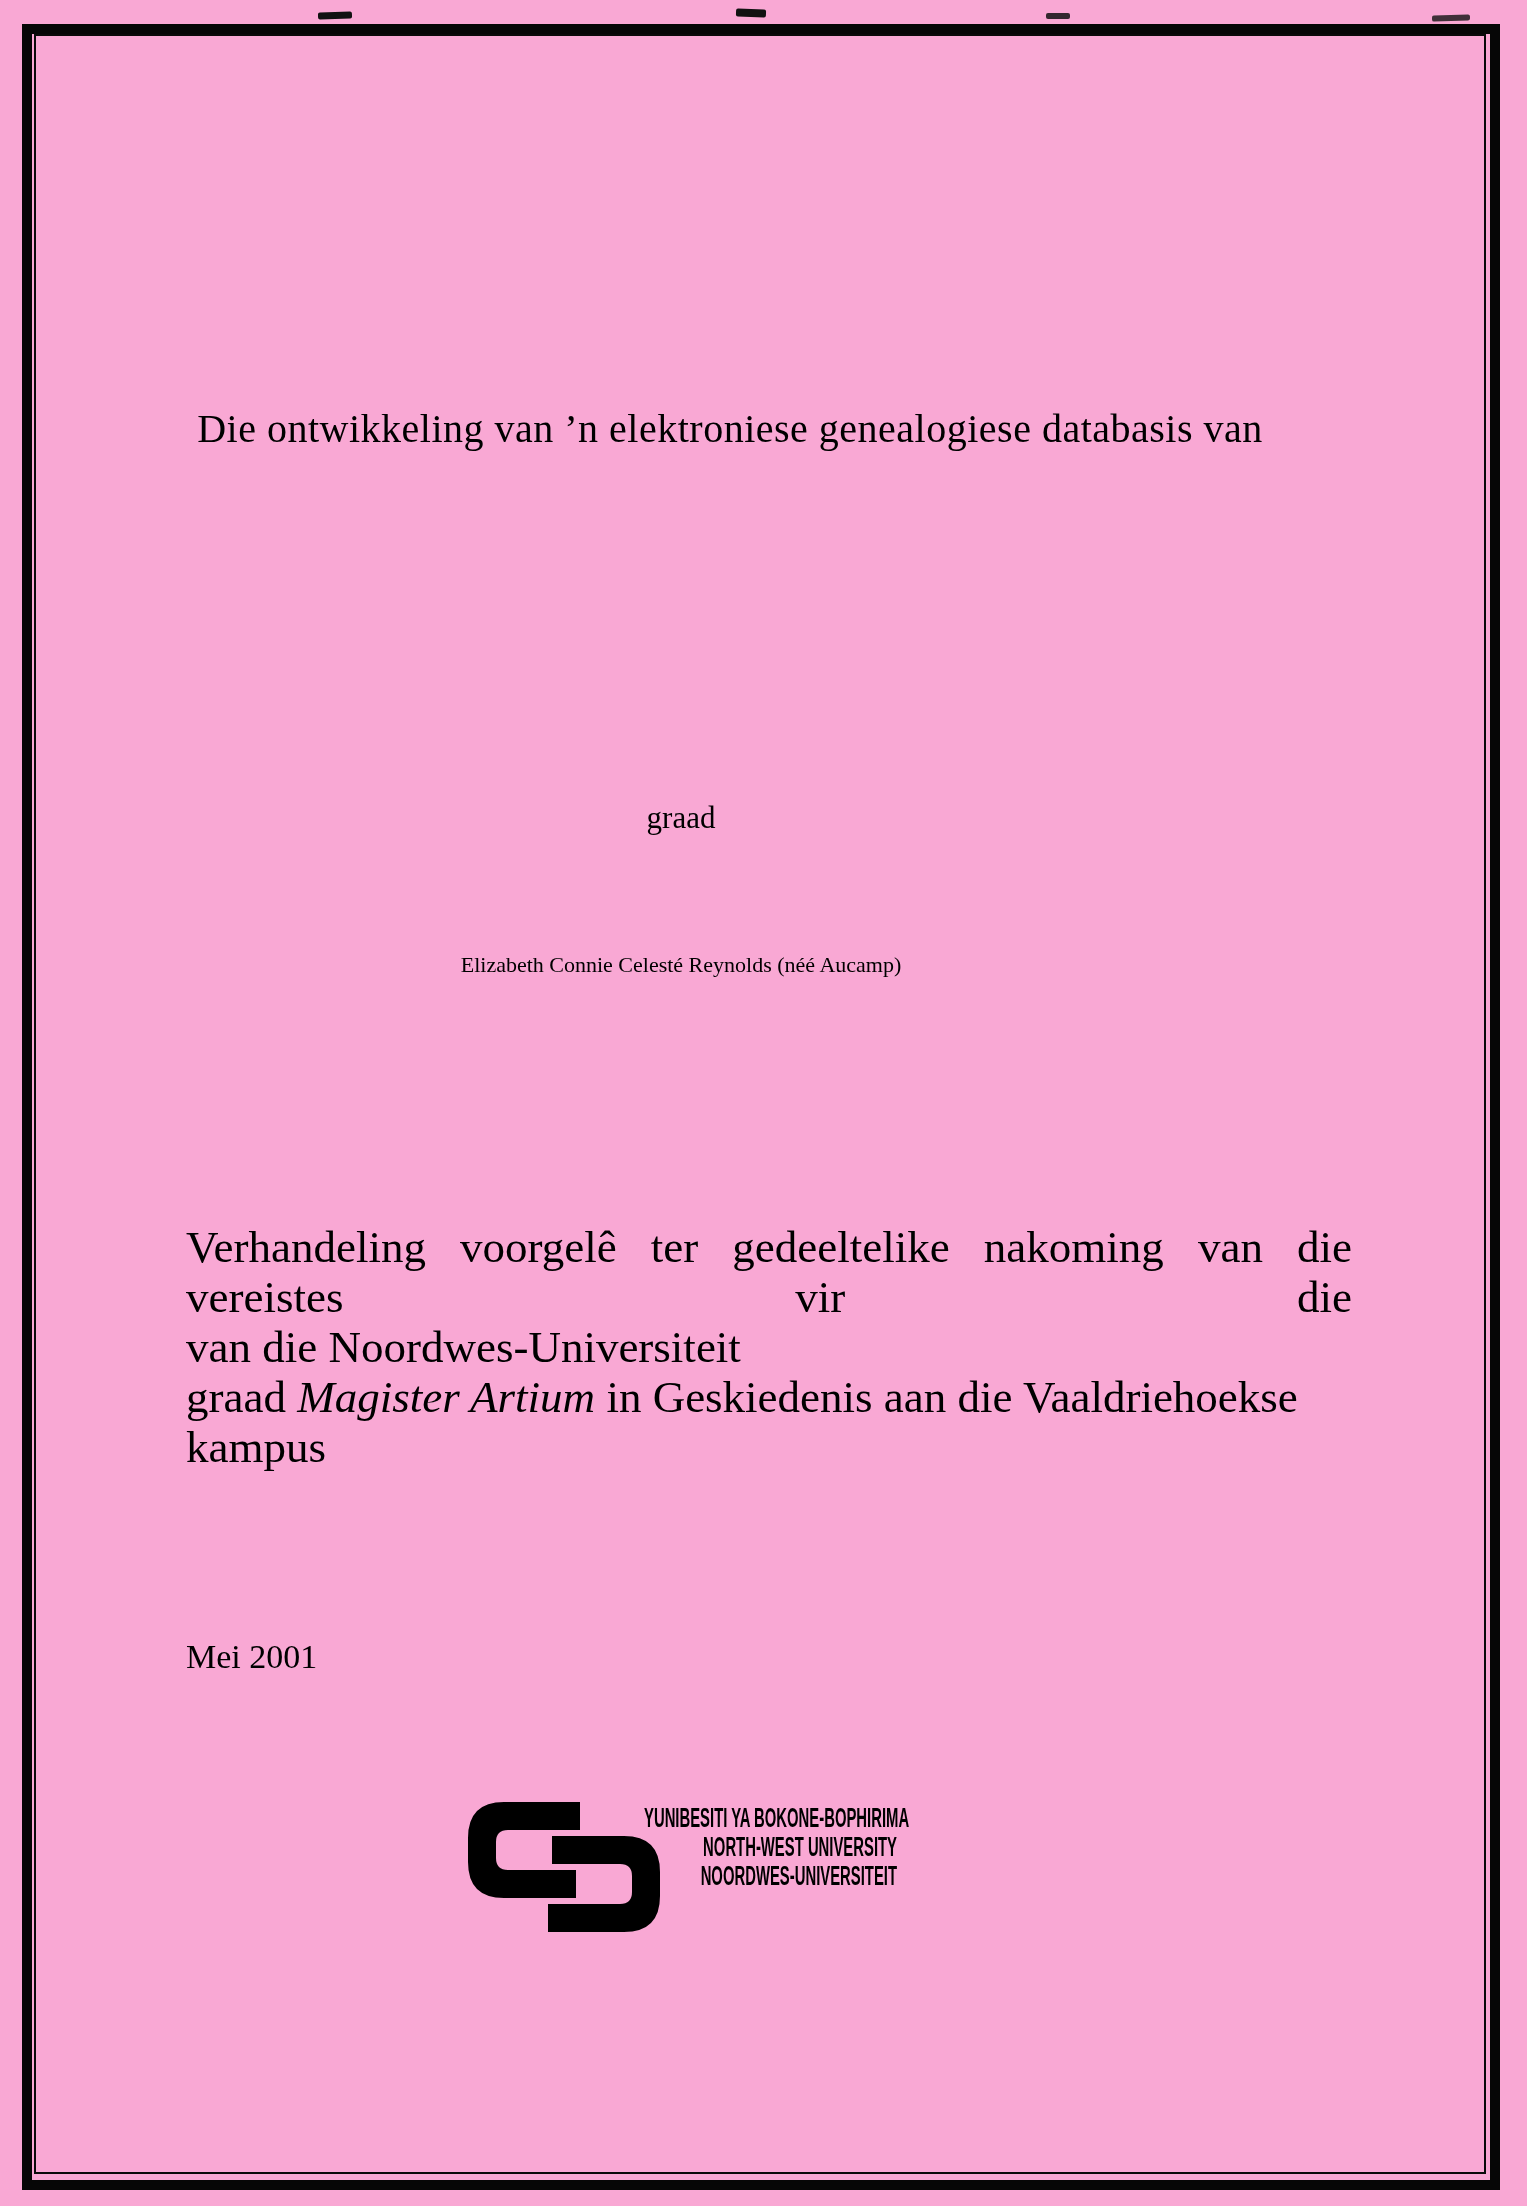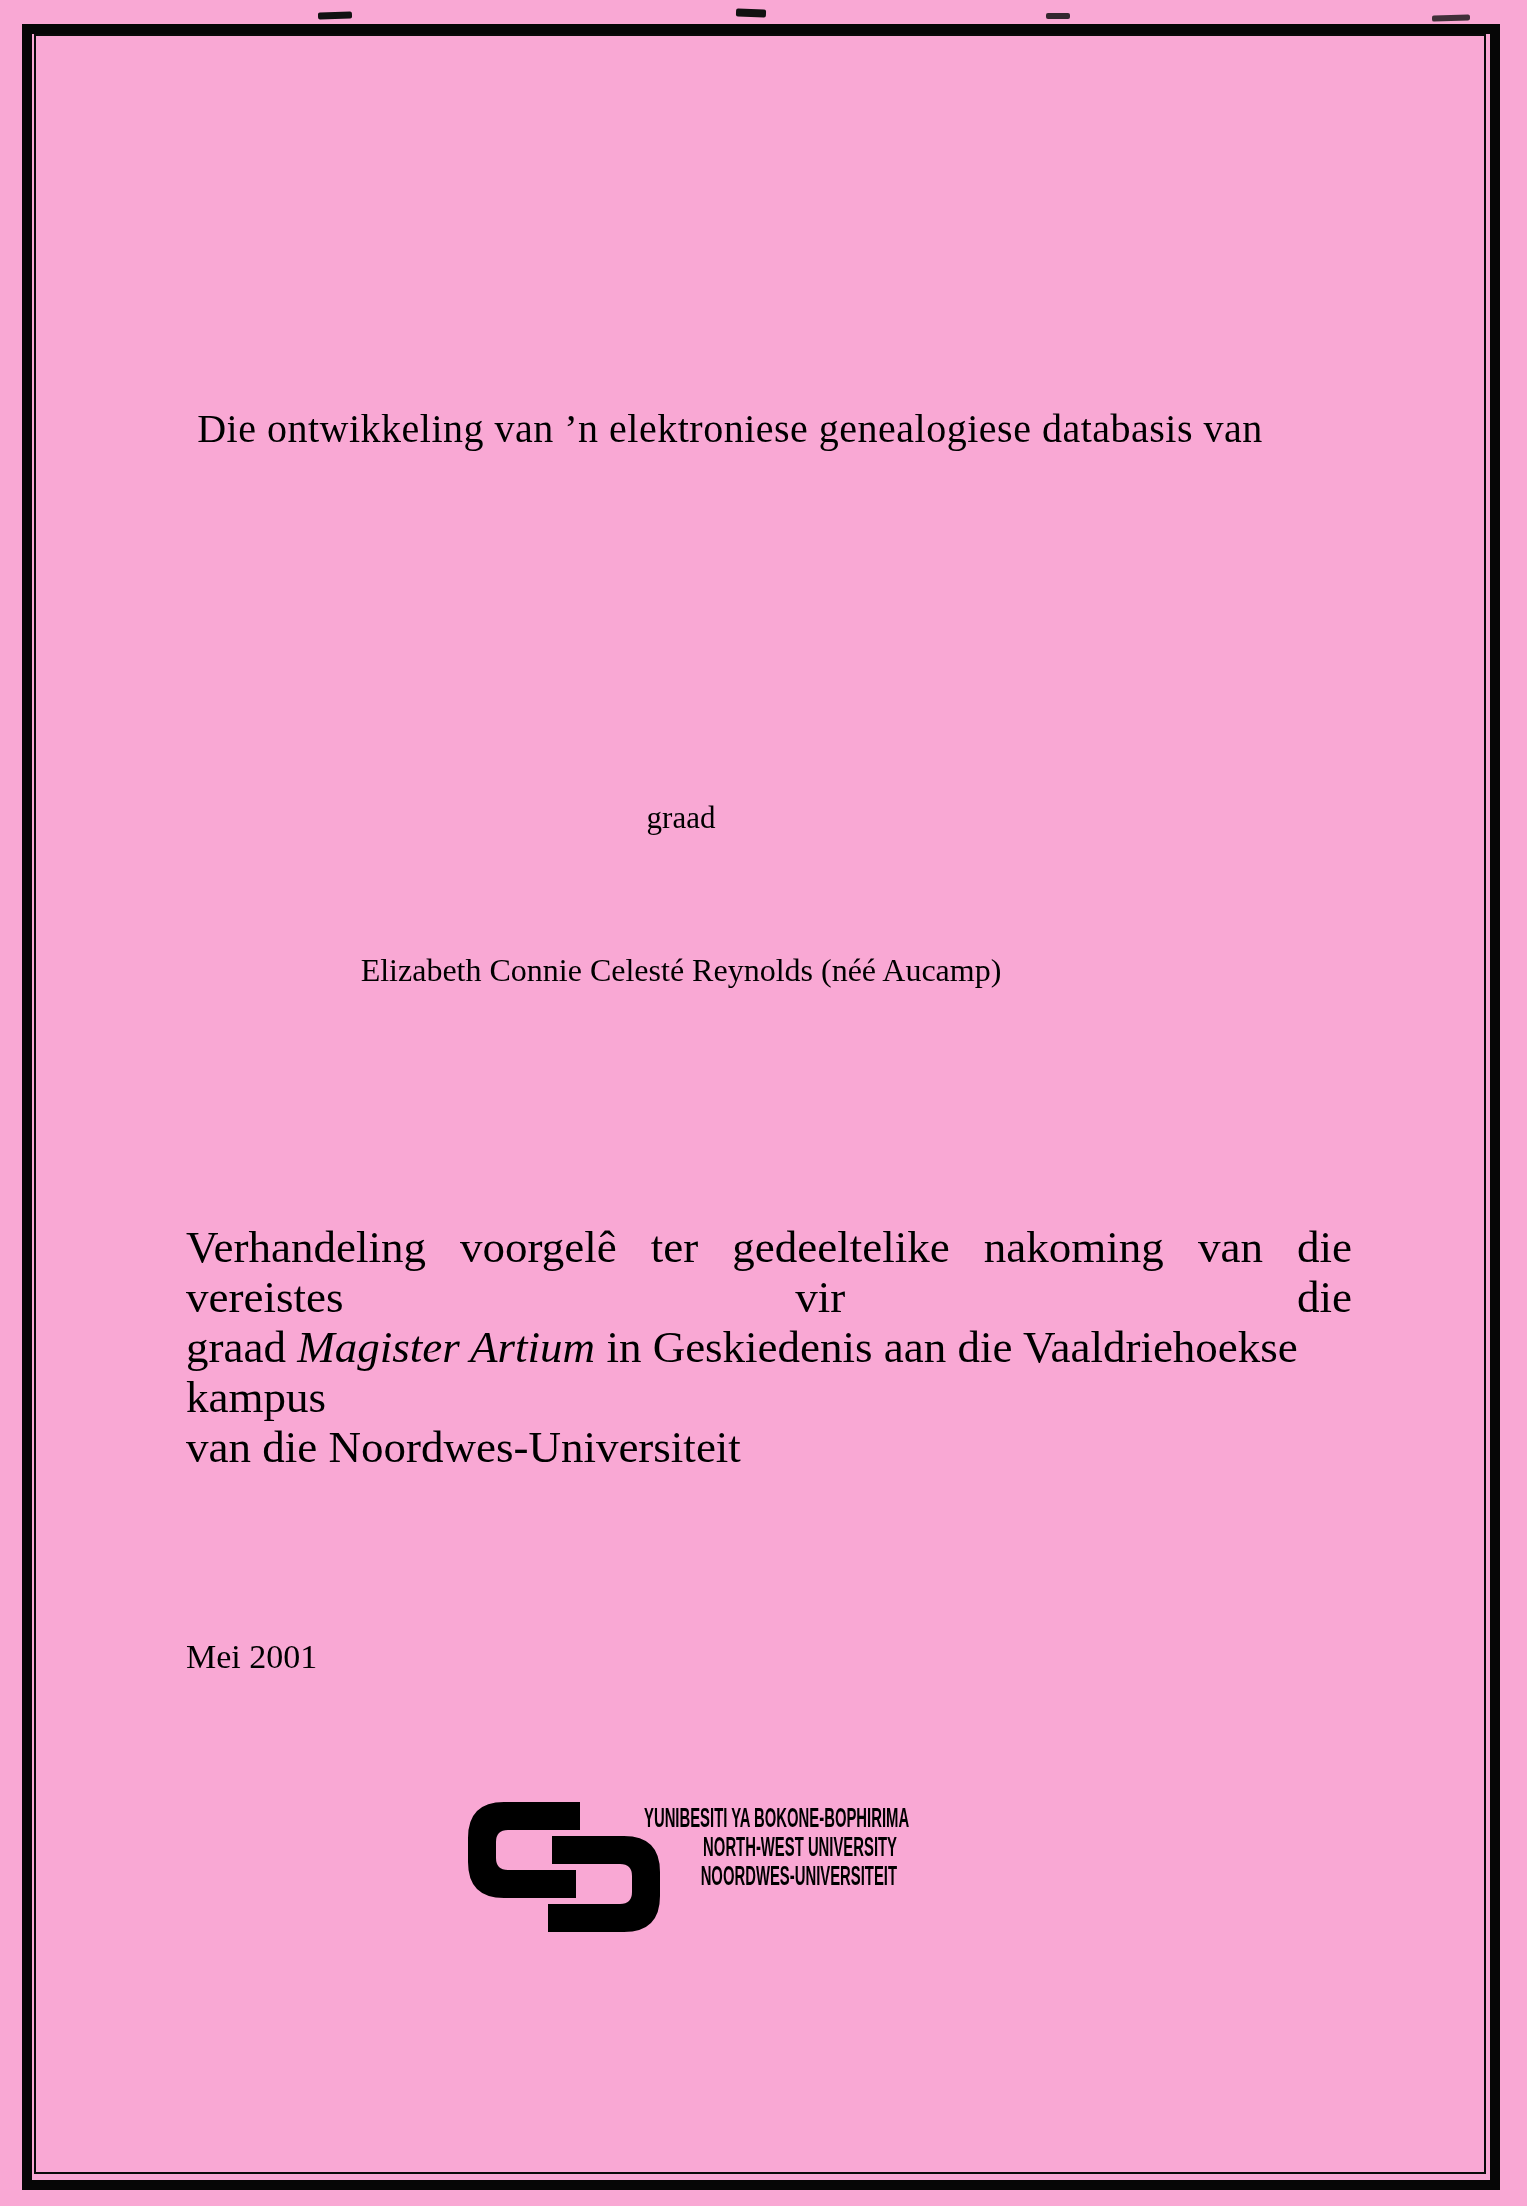--- a/index.html
+++ b/index.html
@@ -45,21 +45,21 @@
   .byline {
     position: absolute;
     left: 186px; top: 800px; width: 990px;
     text-align: center;
     font-size: 31px;
   }
   .author {
     position: absolute;
     left: 186px; top: 952px; width: 990px;
     text-align: center;
-    font-size: 32px;
+    font-size: 22px;
   }
   .degree {
     position: absolute;
     left: 186px; top: 1222px; width: 1166px;
     font-size: 45px;
     line-height: 50px;
   }
   .degree .just {
     text-align: justify;
     text-align-last: justify;
@@ -108,22 +108,22 @@
   <div class="thesis-title">
     <div>Die ontwikkeling van ’n elektroniese genealogiese databasis van</div>
   </div>
 
   <div class="byline">graad</div>
 
   <div class="author">Elizabeth Connie Celesté Reynolds (néé Aucamp)</div>
 
   <div class="degree">
     <div class="just">Verhandeling voorgelê ter gedeeltelike nakoming van die vereistes vir die</div>
+    <div>van die Noordwes-Universiteit</div>
     <div><span>graad </span><em>Magister Artium</em><span> in Geskiedenis aan die Vaaldriehoekse kampus</span></div>
-    <div>van die Noordwes-Universiteit</div>
   </div>
 
   <div class="supervisor-block">
     <div class="date-line">Mei 2001</div>
   </div>
 
   <svg class="logo-mark" viewBox="0 0 192 130" xmlns="http://www.w3.org/2000/svg" aria-hidden="true">
 
     <path fill="#000000" d="M112,0 H36 Q0,0 0,36 V60 Q0,96 36,96 H108 V68 H40 Q28,68 28,56 V40 Q28,28 40,28 H112 Z"></path>
 

